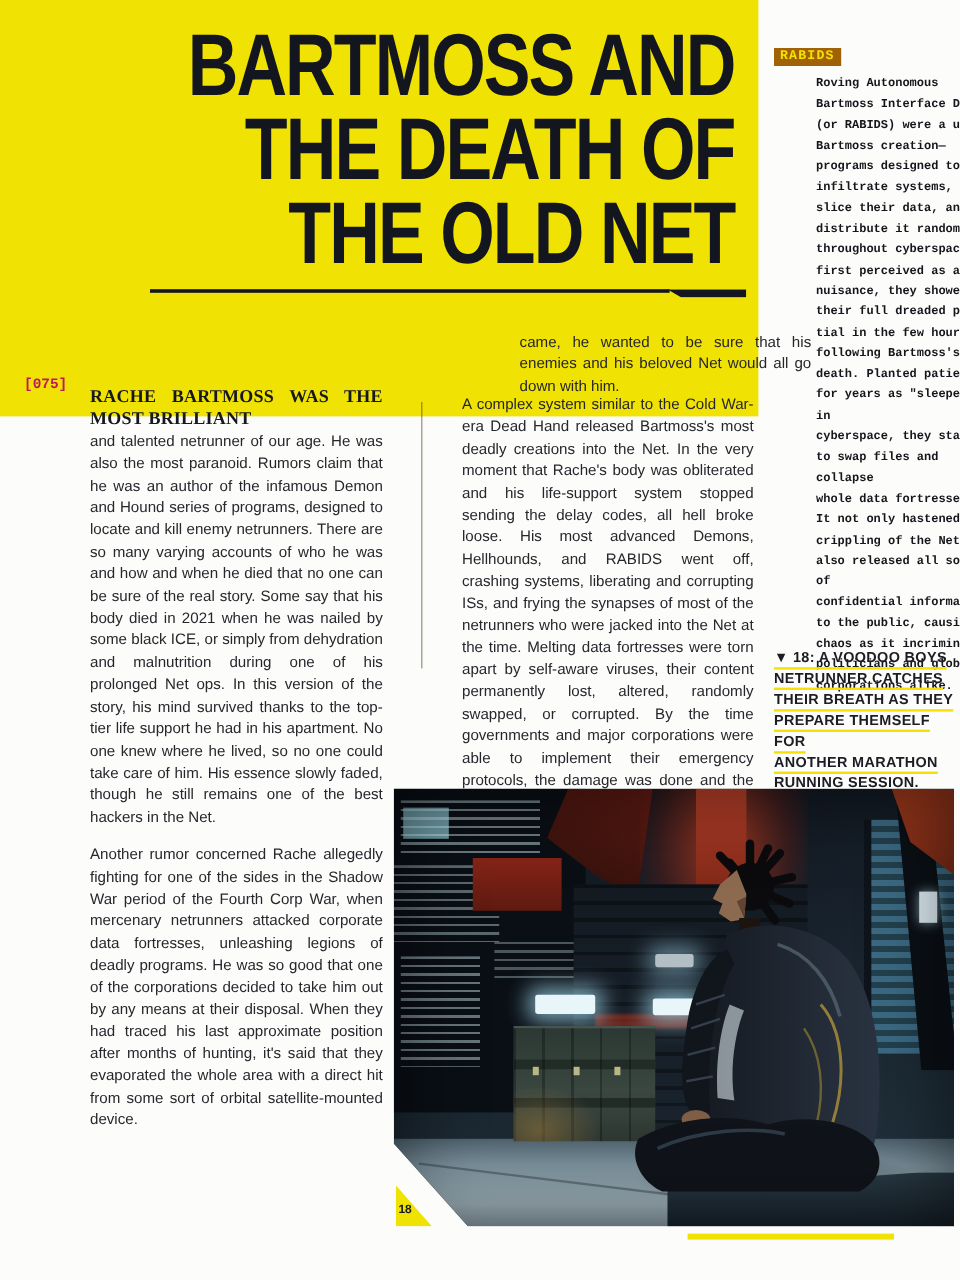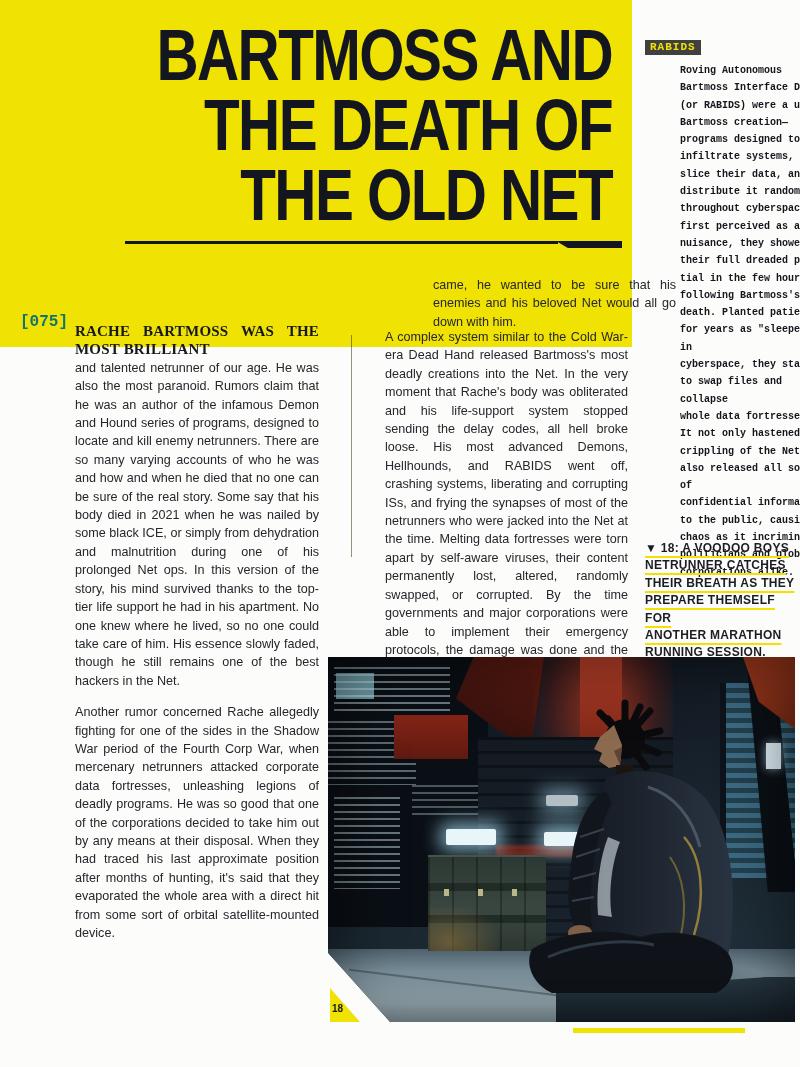--- a/index.html
+++ b/index.html
@@ -20,27 +20,27 @@
   .rule-thin{left:125px;top:241px;width:433px;height:3px;background:#14161f;}
   .rule-thick{left:556px;top:241px;width:66px;height:7px;background:#14161f;
               clip-path:polygon(0 0,100% 0,100% 100%,18% 100%);}
 
   
   .bodycol{font-size:12.6px;line-height:18.4px;color:#26262c;text-align:justify;}
   .bodycol p{margin:0 0 13px 0;}
   .lead{display:block;font-family:Liberation Serif, serif;font-weight:bold;
         font-size:15px;letter-spacing:.2px;color:#16181f;}
   .marker{left:20px;top:313px;font-family:"Liberation Mono",monospace;font-weight:bold;
-          font-size:16px;color:#0f766e;}
+          font-size:12px;color:#be185d;}
   .col1{left:75px;top:322px;width:244px;}
   .col2-intro{left:385px;top:276px;width:243px;margin-left:48px;}
   .col2{left:385px;top:328px;width:243px;}
 
   
-  .side-tag{left:645px;top:40px;background:#404040;color:#f0e203;
+  .side-tag{left:645px;top:40px;background:#a16207;color:#f0e203;
             font-family:"Liberation Mono",monospace;font-weight:bold;font-size:11px;
             letter-spacing:1px;padding:1px 5px 2px;}
   .side-body{left:645px;top:62px;width:152px;font-family:"Liberation Mono",monospace;
              font-weight:bold;font-size:10px;line-height:17.3px;color:#15161c;
              white-space:pre-line;margin-left:35px;}
   .caption{left:645px;top:540px;width:152px;font-family:Liberation Sans, sans-serif;
            font-weight:bold;font-size:12px;line-height:17.4px;letter-spacing:.3px;
            color:#1c1d24;white-space:pre-line;text-decoration:underline;
            text-decoration-color:#f5e003;text-decoration-thickness:2px;text-underline-offset:4px;}
 

